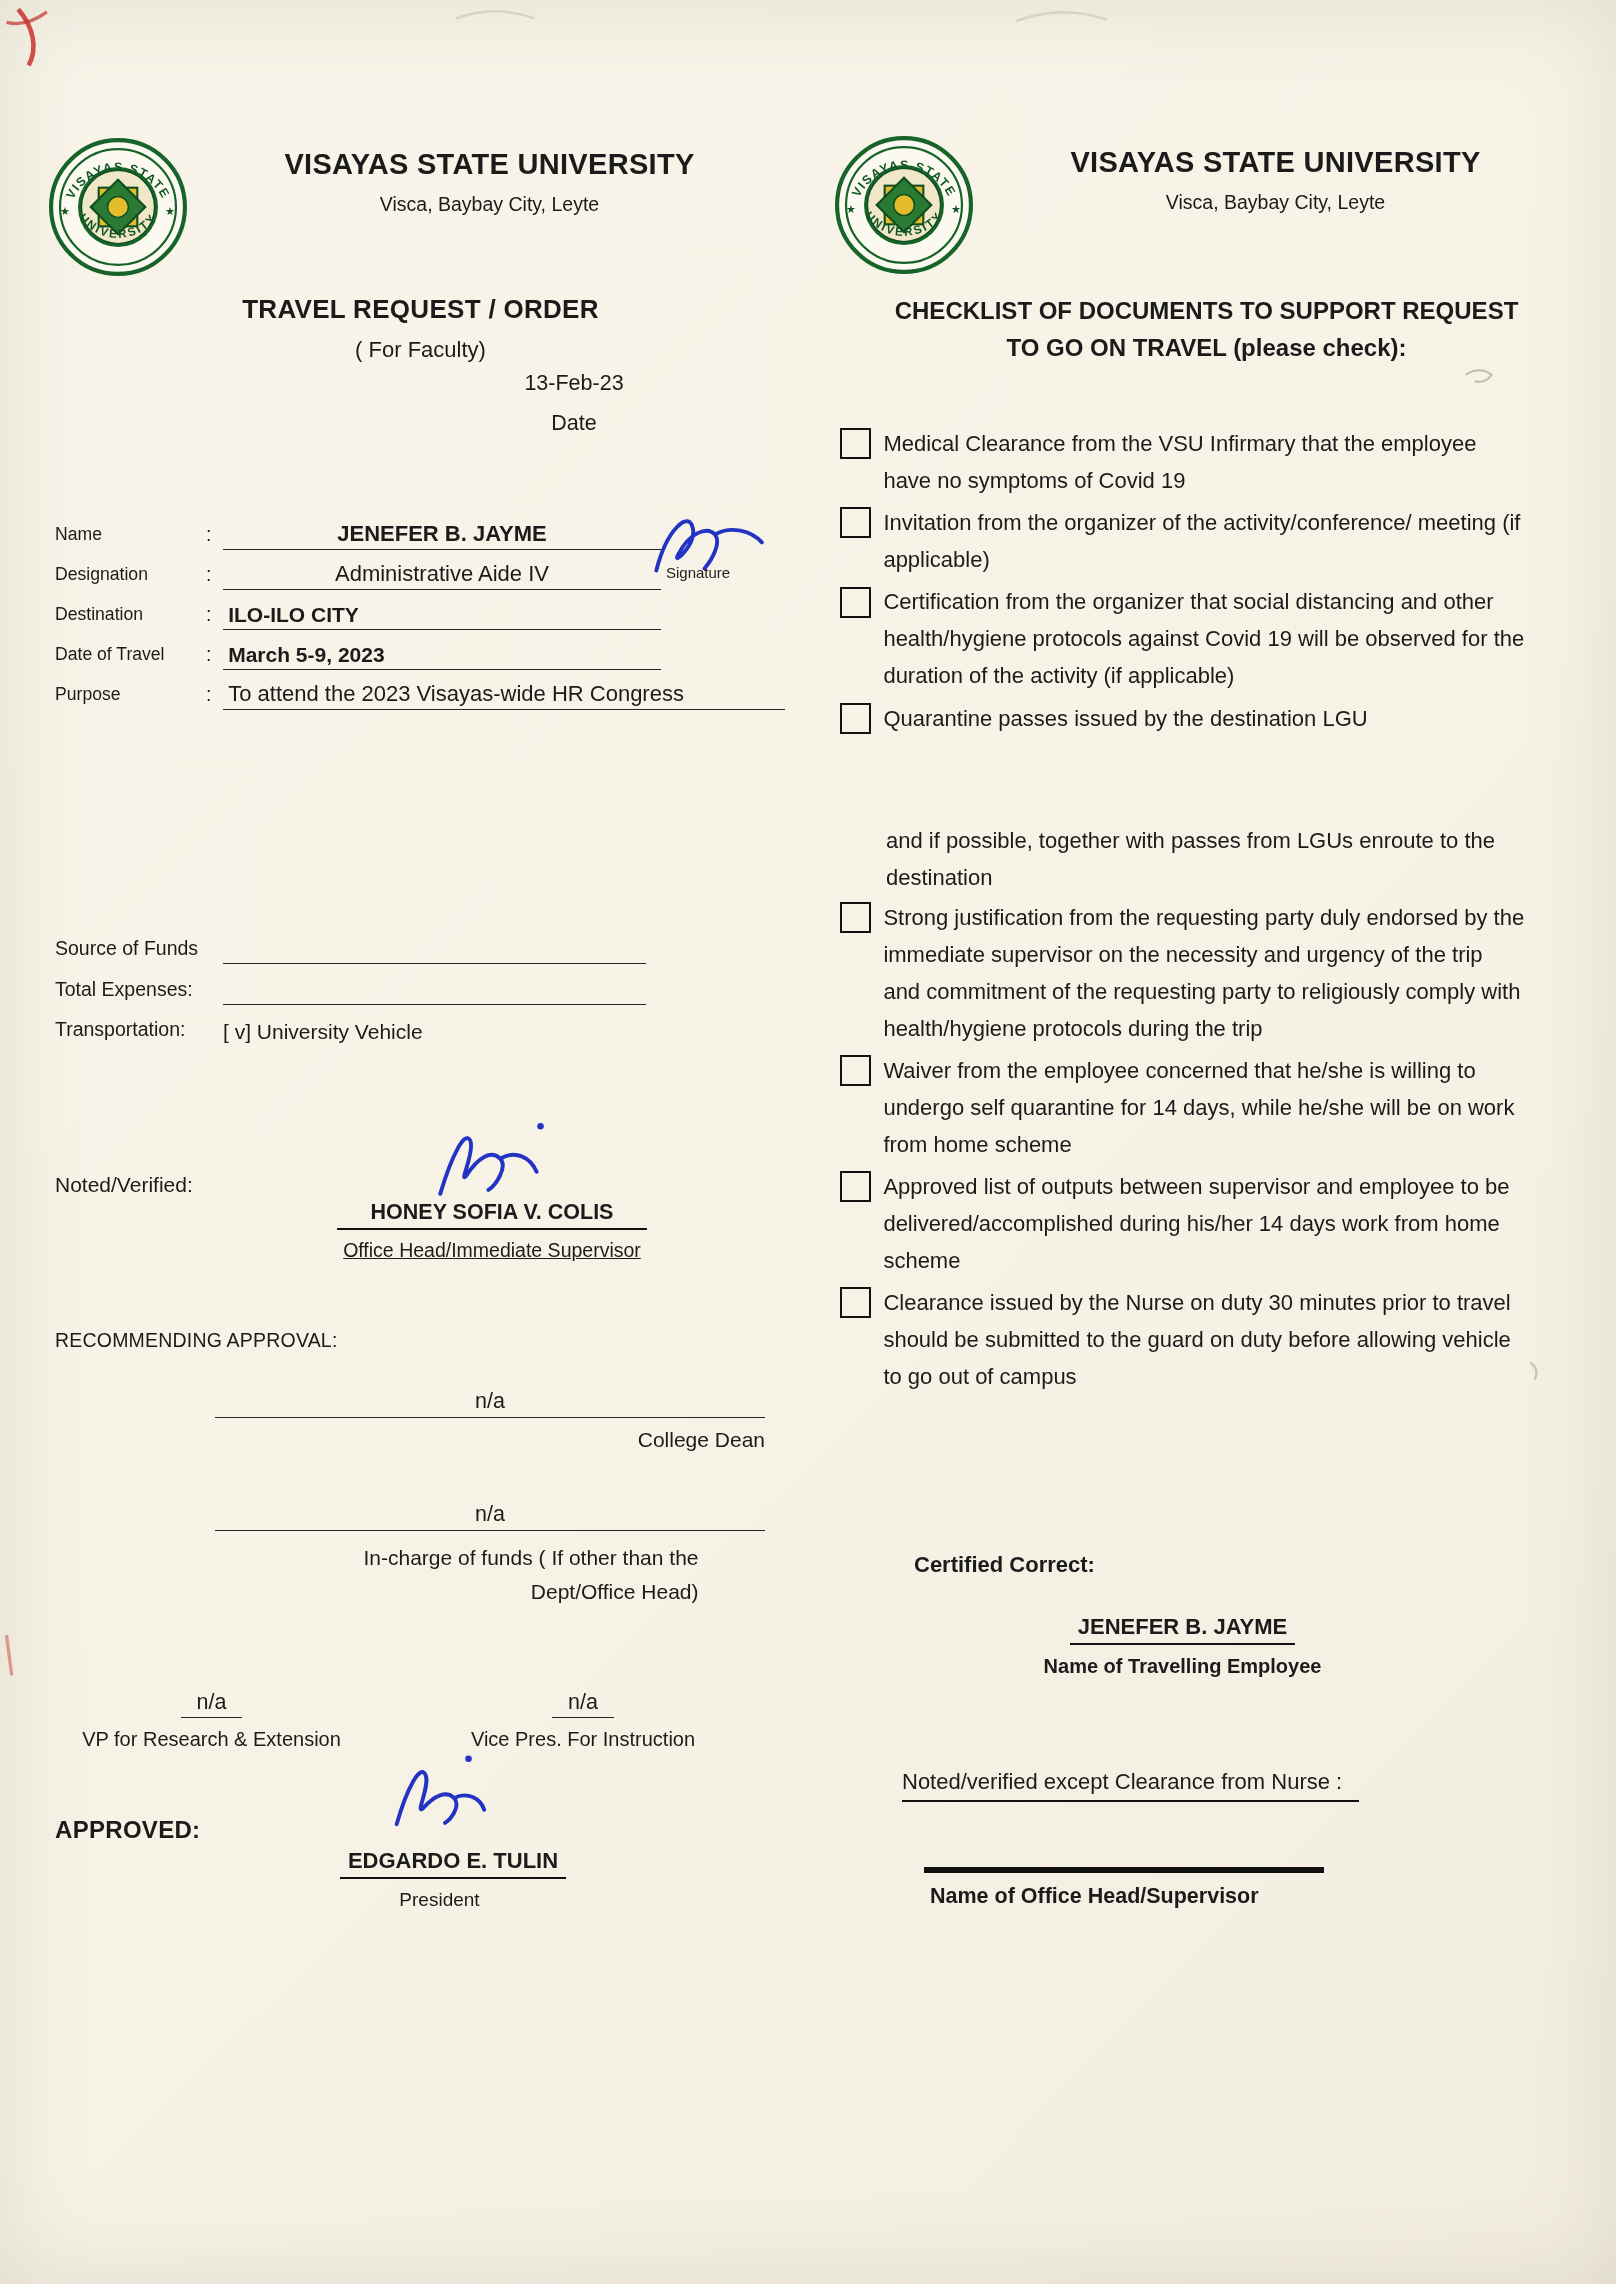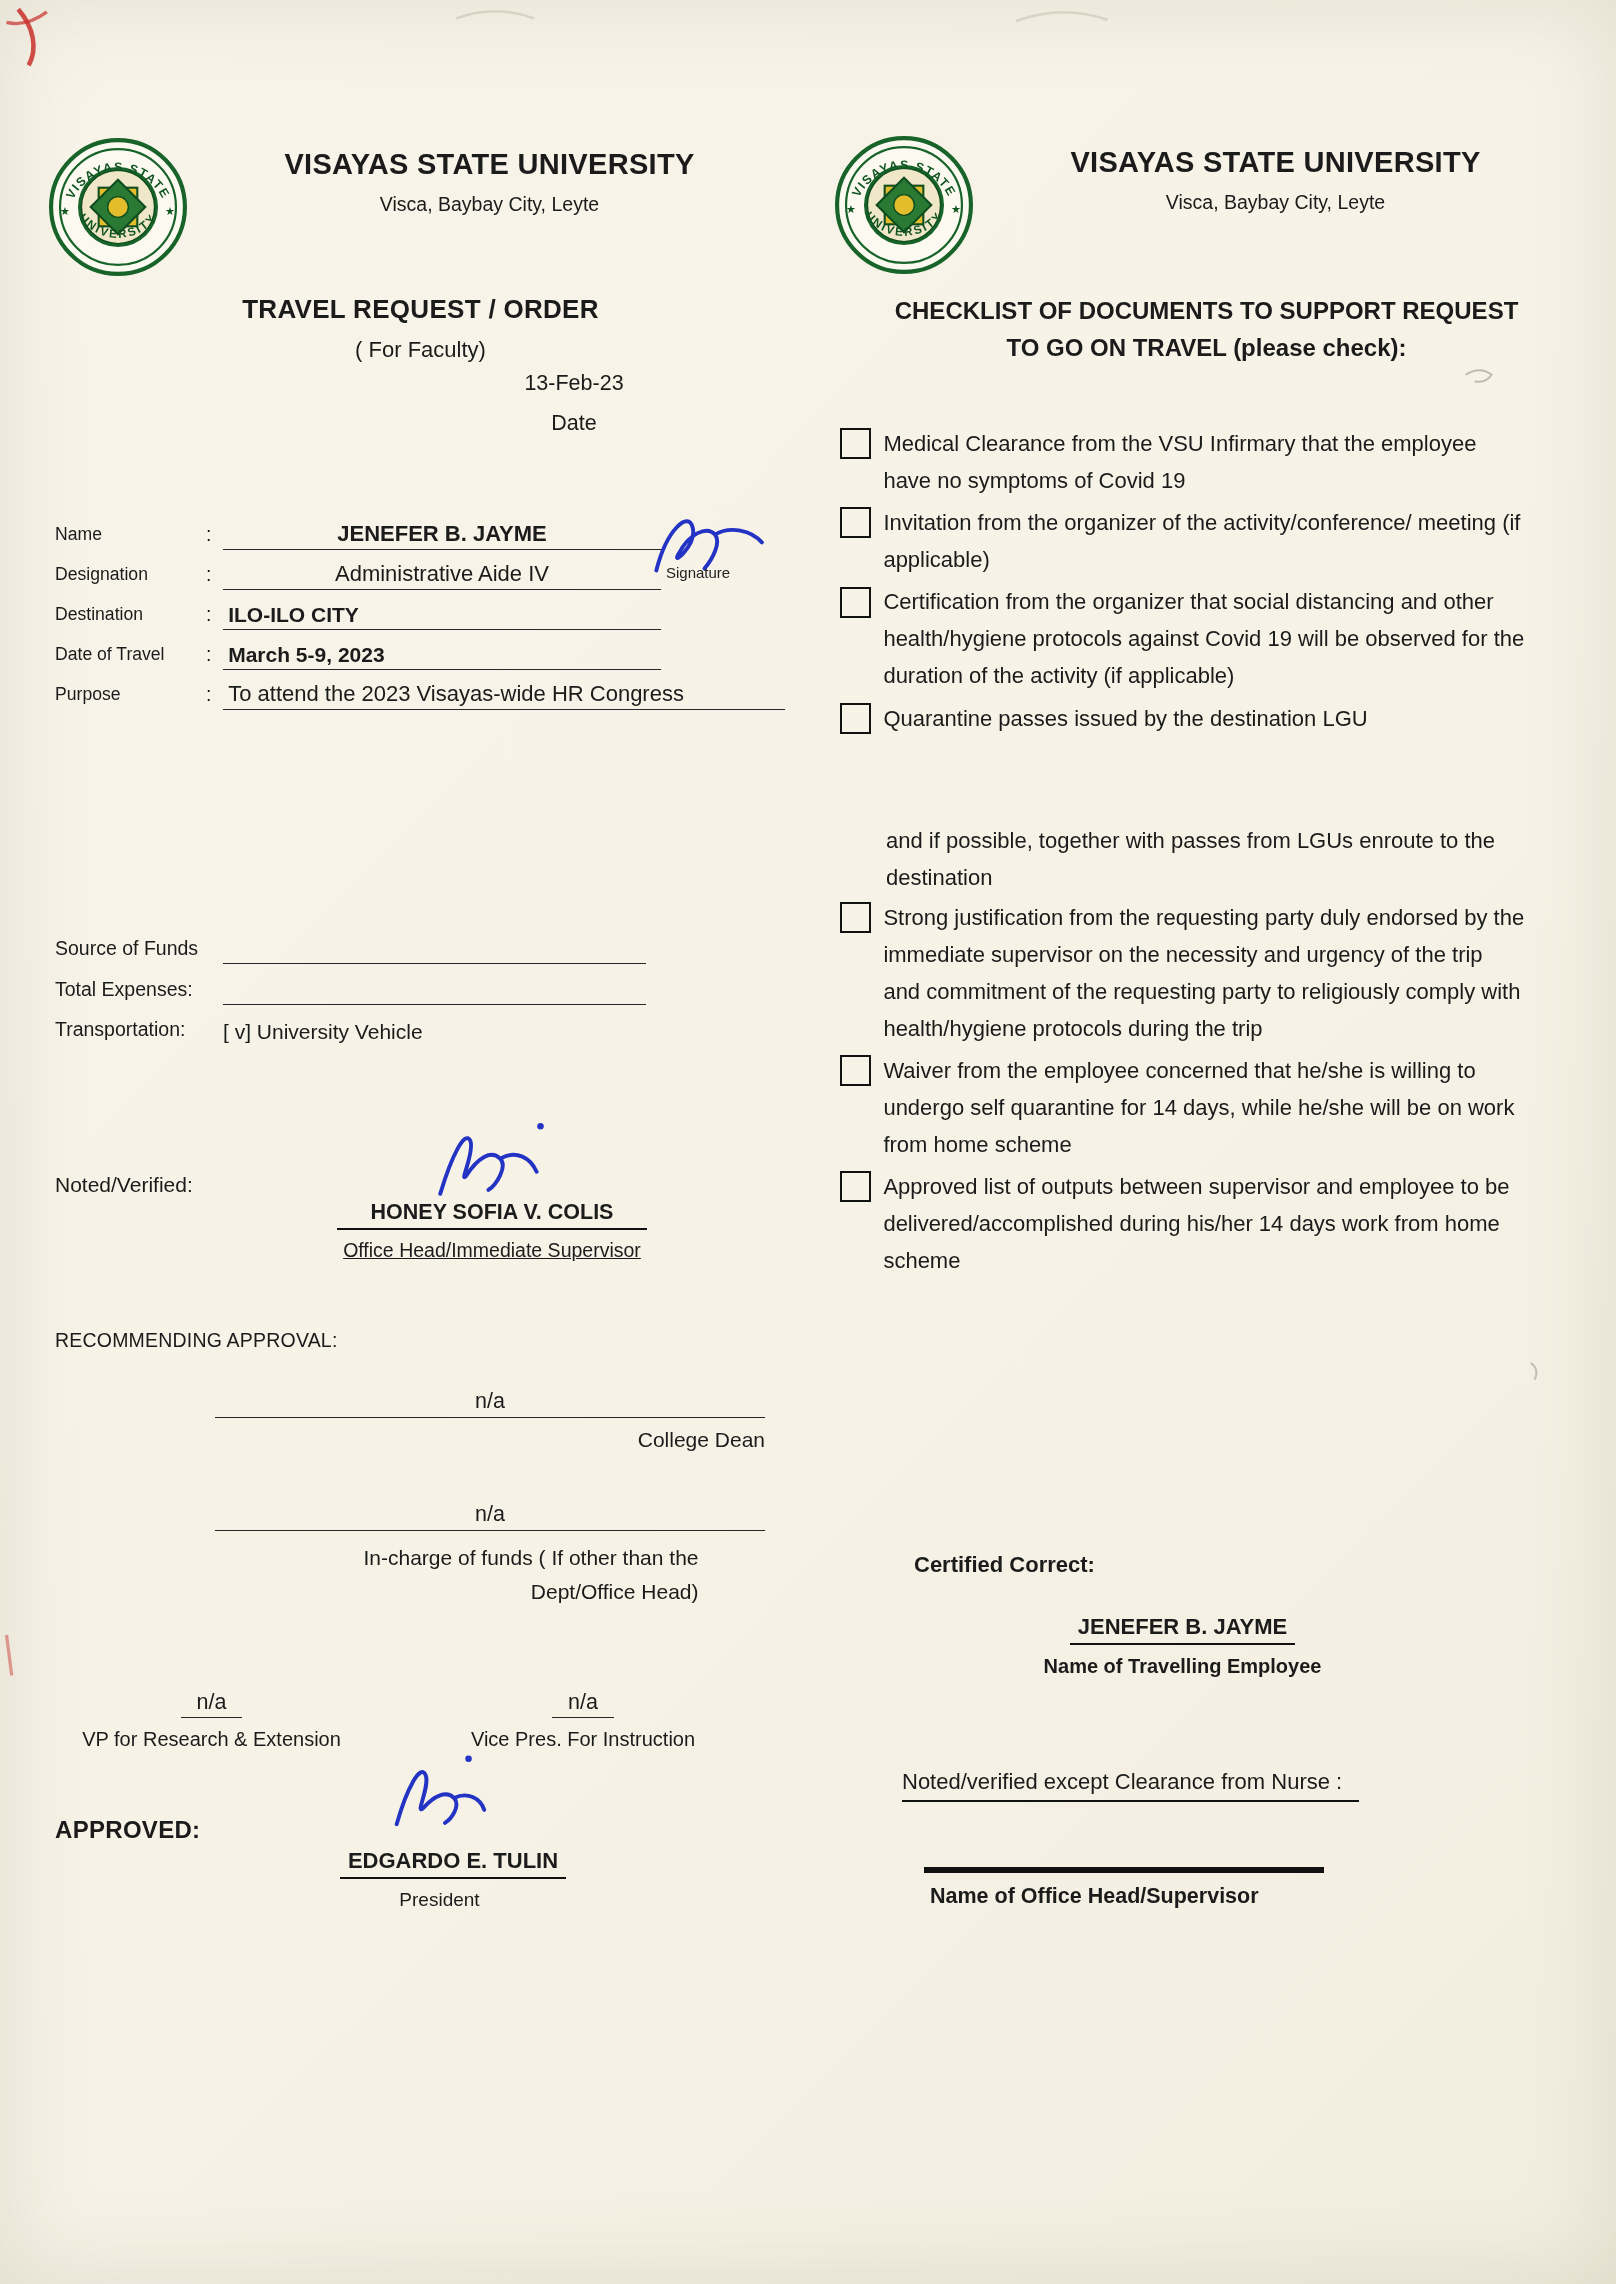--- a/index.html
+++ b/index.html
@@ -296,20 +296,24 @@
       <span class="ctext">Strong justification from the requesting party duly endorsed by the immediate supervisor on the necessity and urgency of the trip and commitment of the requesting party to religiously comply with health/hygiene protocols during the trip</span>
     </div>
     <div class="citem">
       <span class="cbox"></span>
       <span class="ctext">Waiver from the employee concerned that he/she is willing to undergo self quarantine for 14 days, while he/she will be on work from home scheme</span>
     </div>
     <div class="citem">
       <span class="cbox"></span>
       <span class="ctext">Approved list of outputs between supervisor and employee to be delivered/accomplished during his/her 14 days work from home scheme</span>
     </div>
+    <div class="citem">
+      <span class="cbox"></span>
+      <span class="ctext">Clearance issued by the Nurse on duty 30 minutes prior to travel should be submitted to the guard on duty before allowing vehicle to go out of campus</span>
+    </div>
   </div>
 
   <div class="abs" id="certified">Certified Correct:</div>
 
   <div class="abs" id="emp-block">
     <div><span class="ename">JENEFER B. JAYME</span></div>
     <div class="erole">Name of Travelling Employee</div>
   </div>
 
   <div class="abs" id="noted-line">

